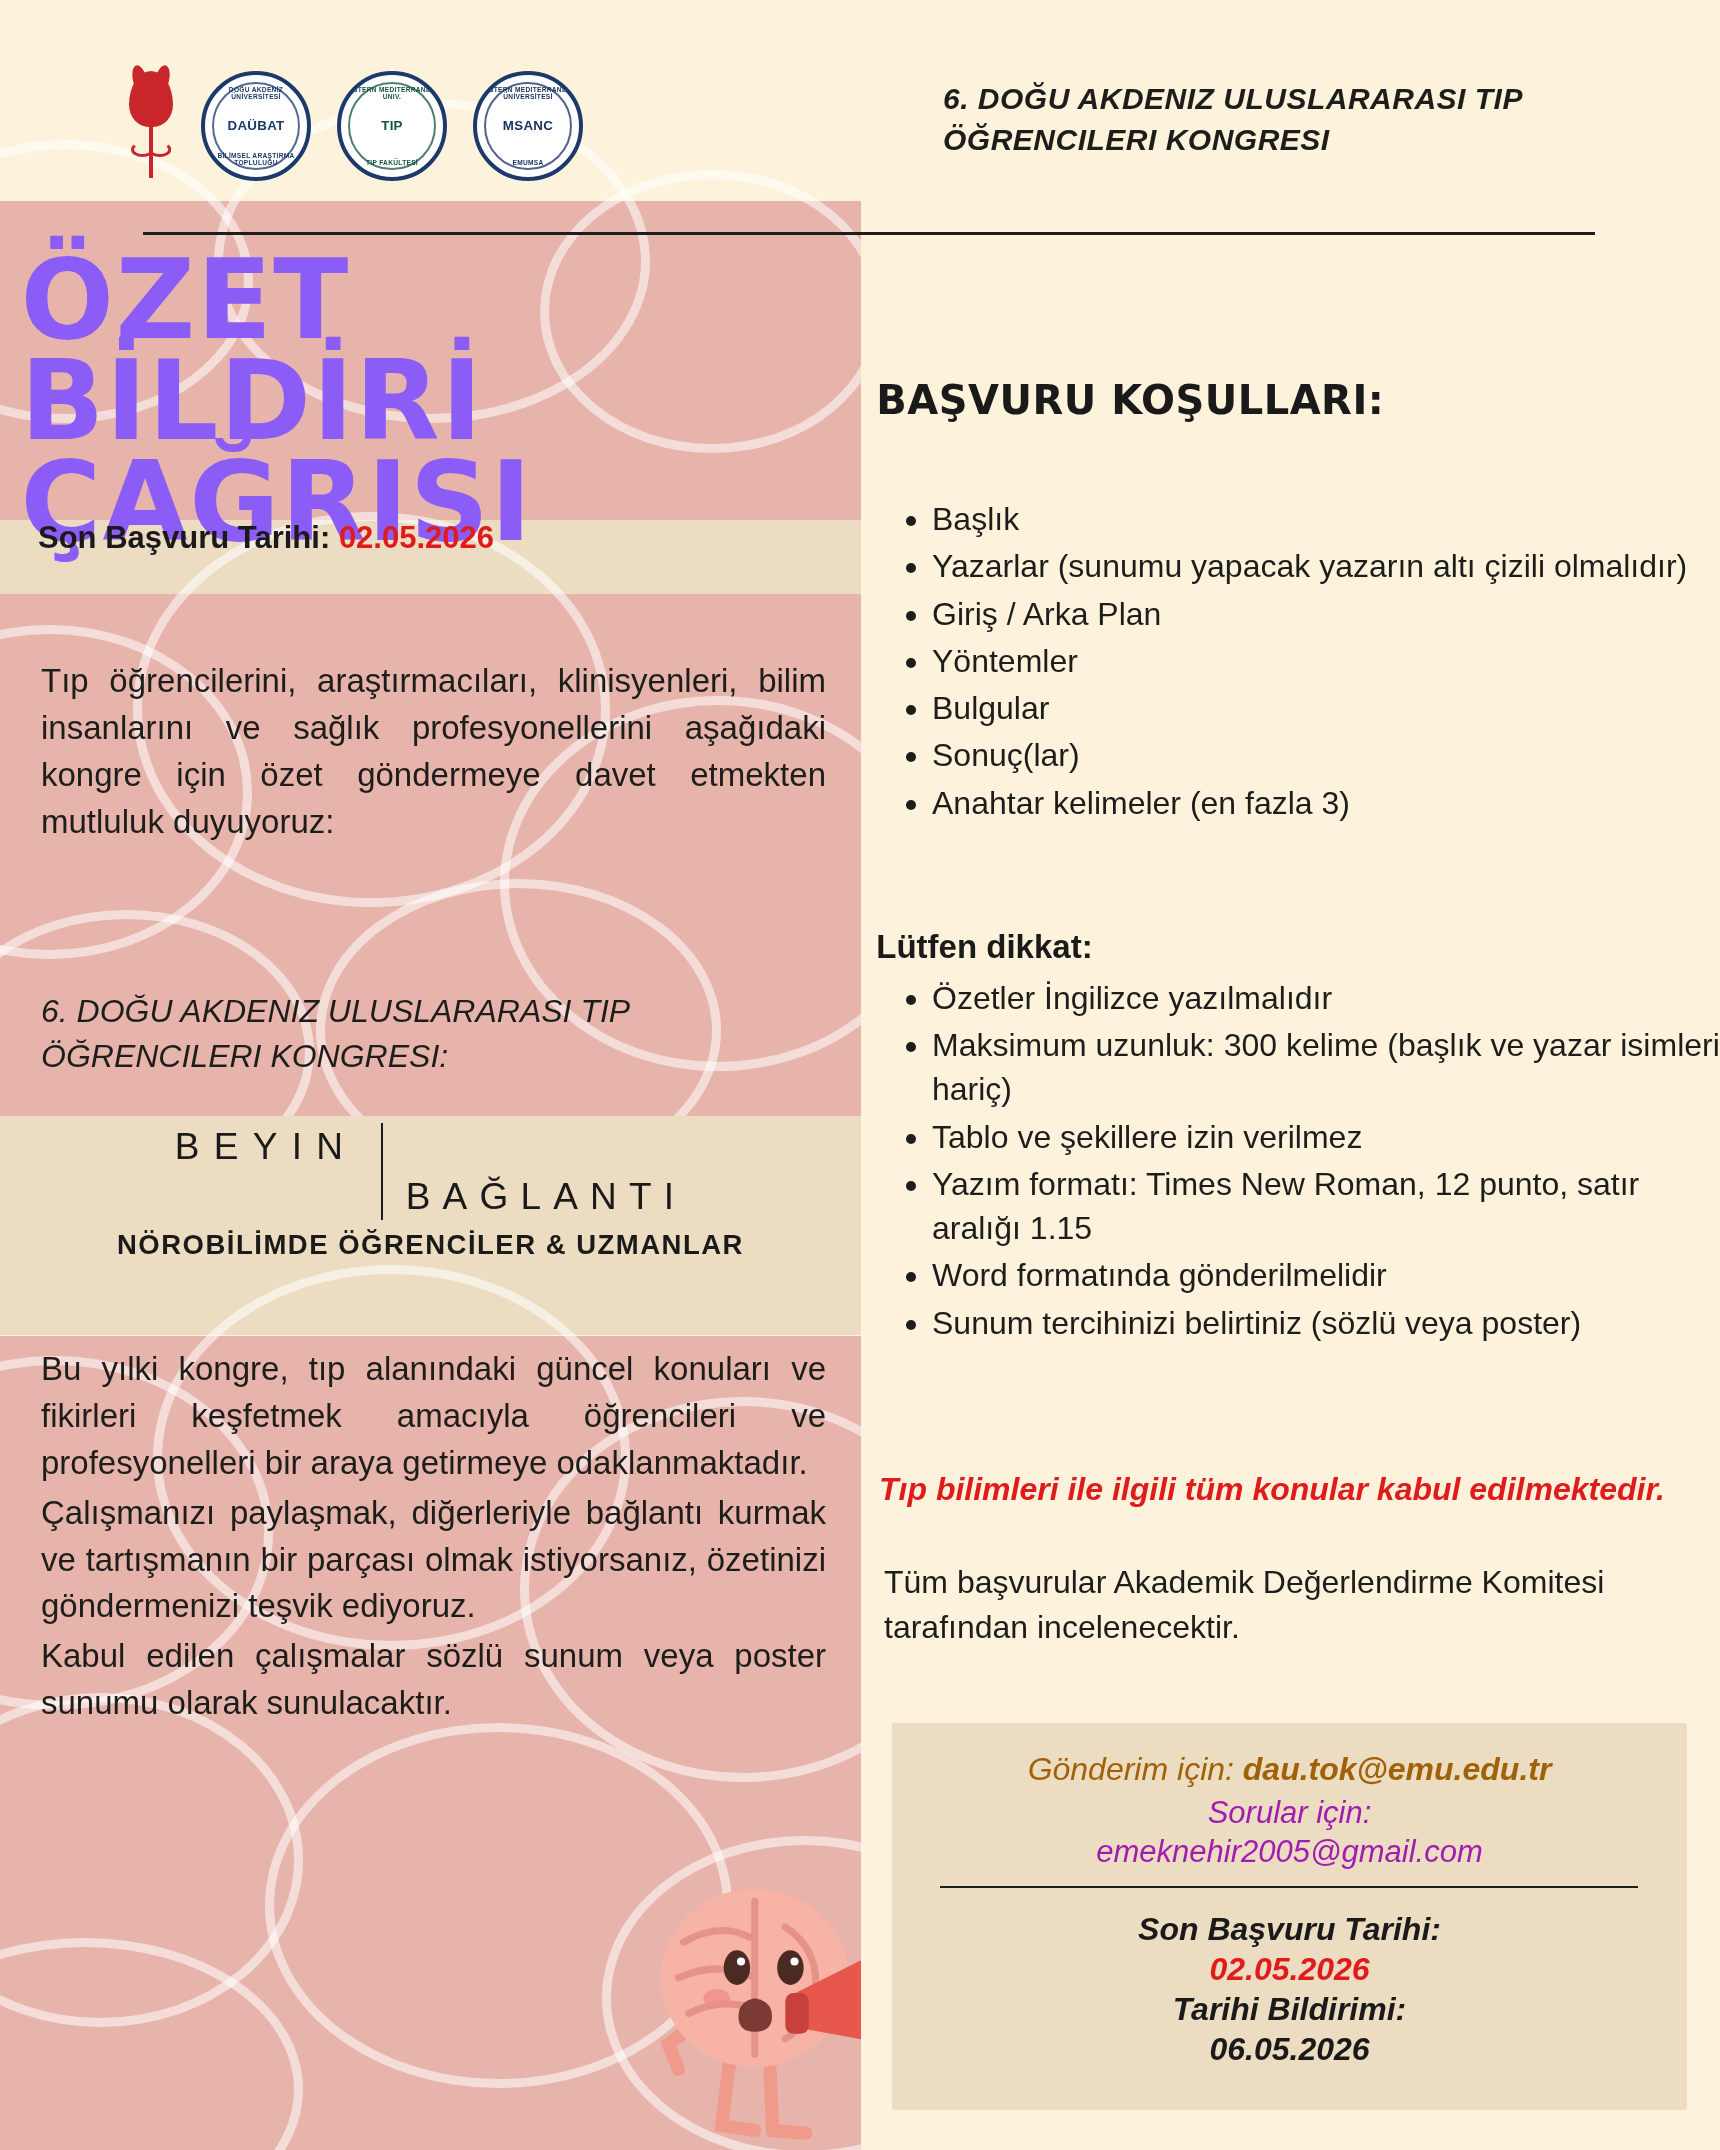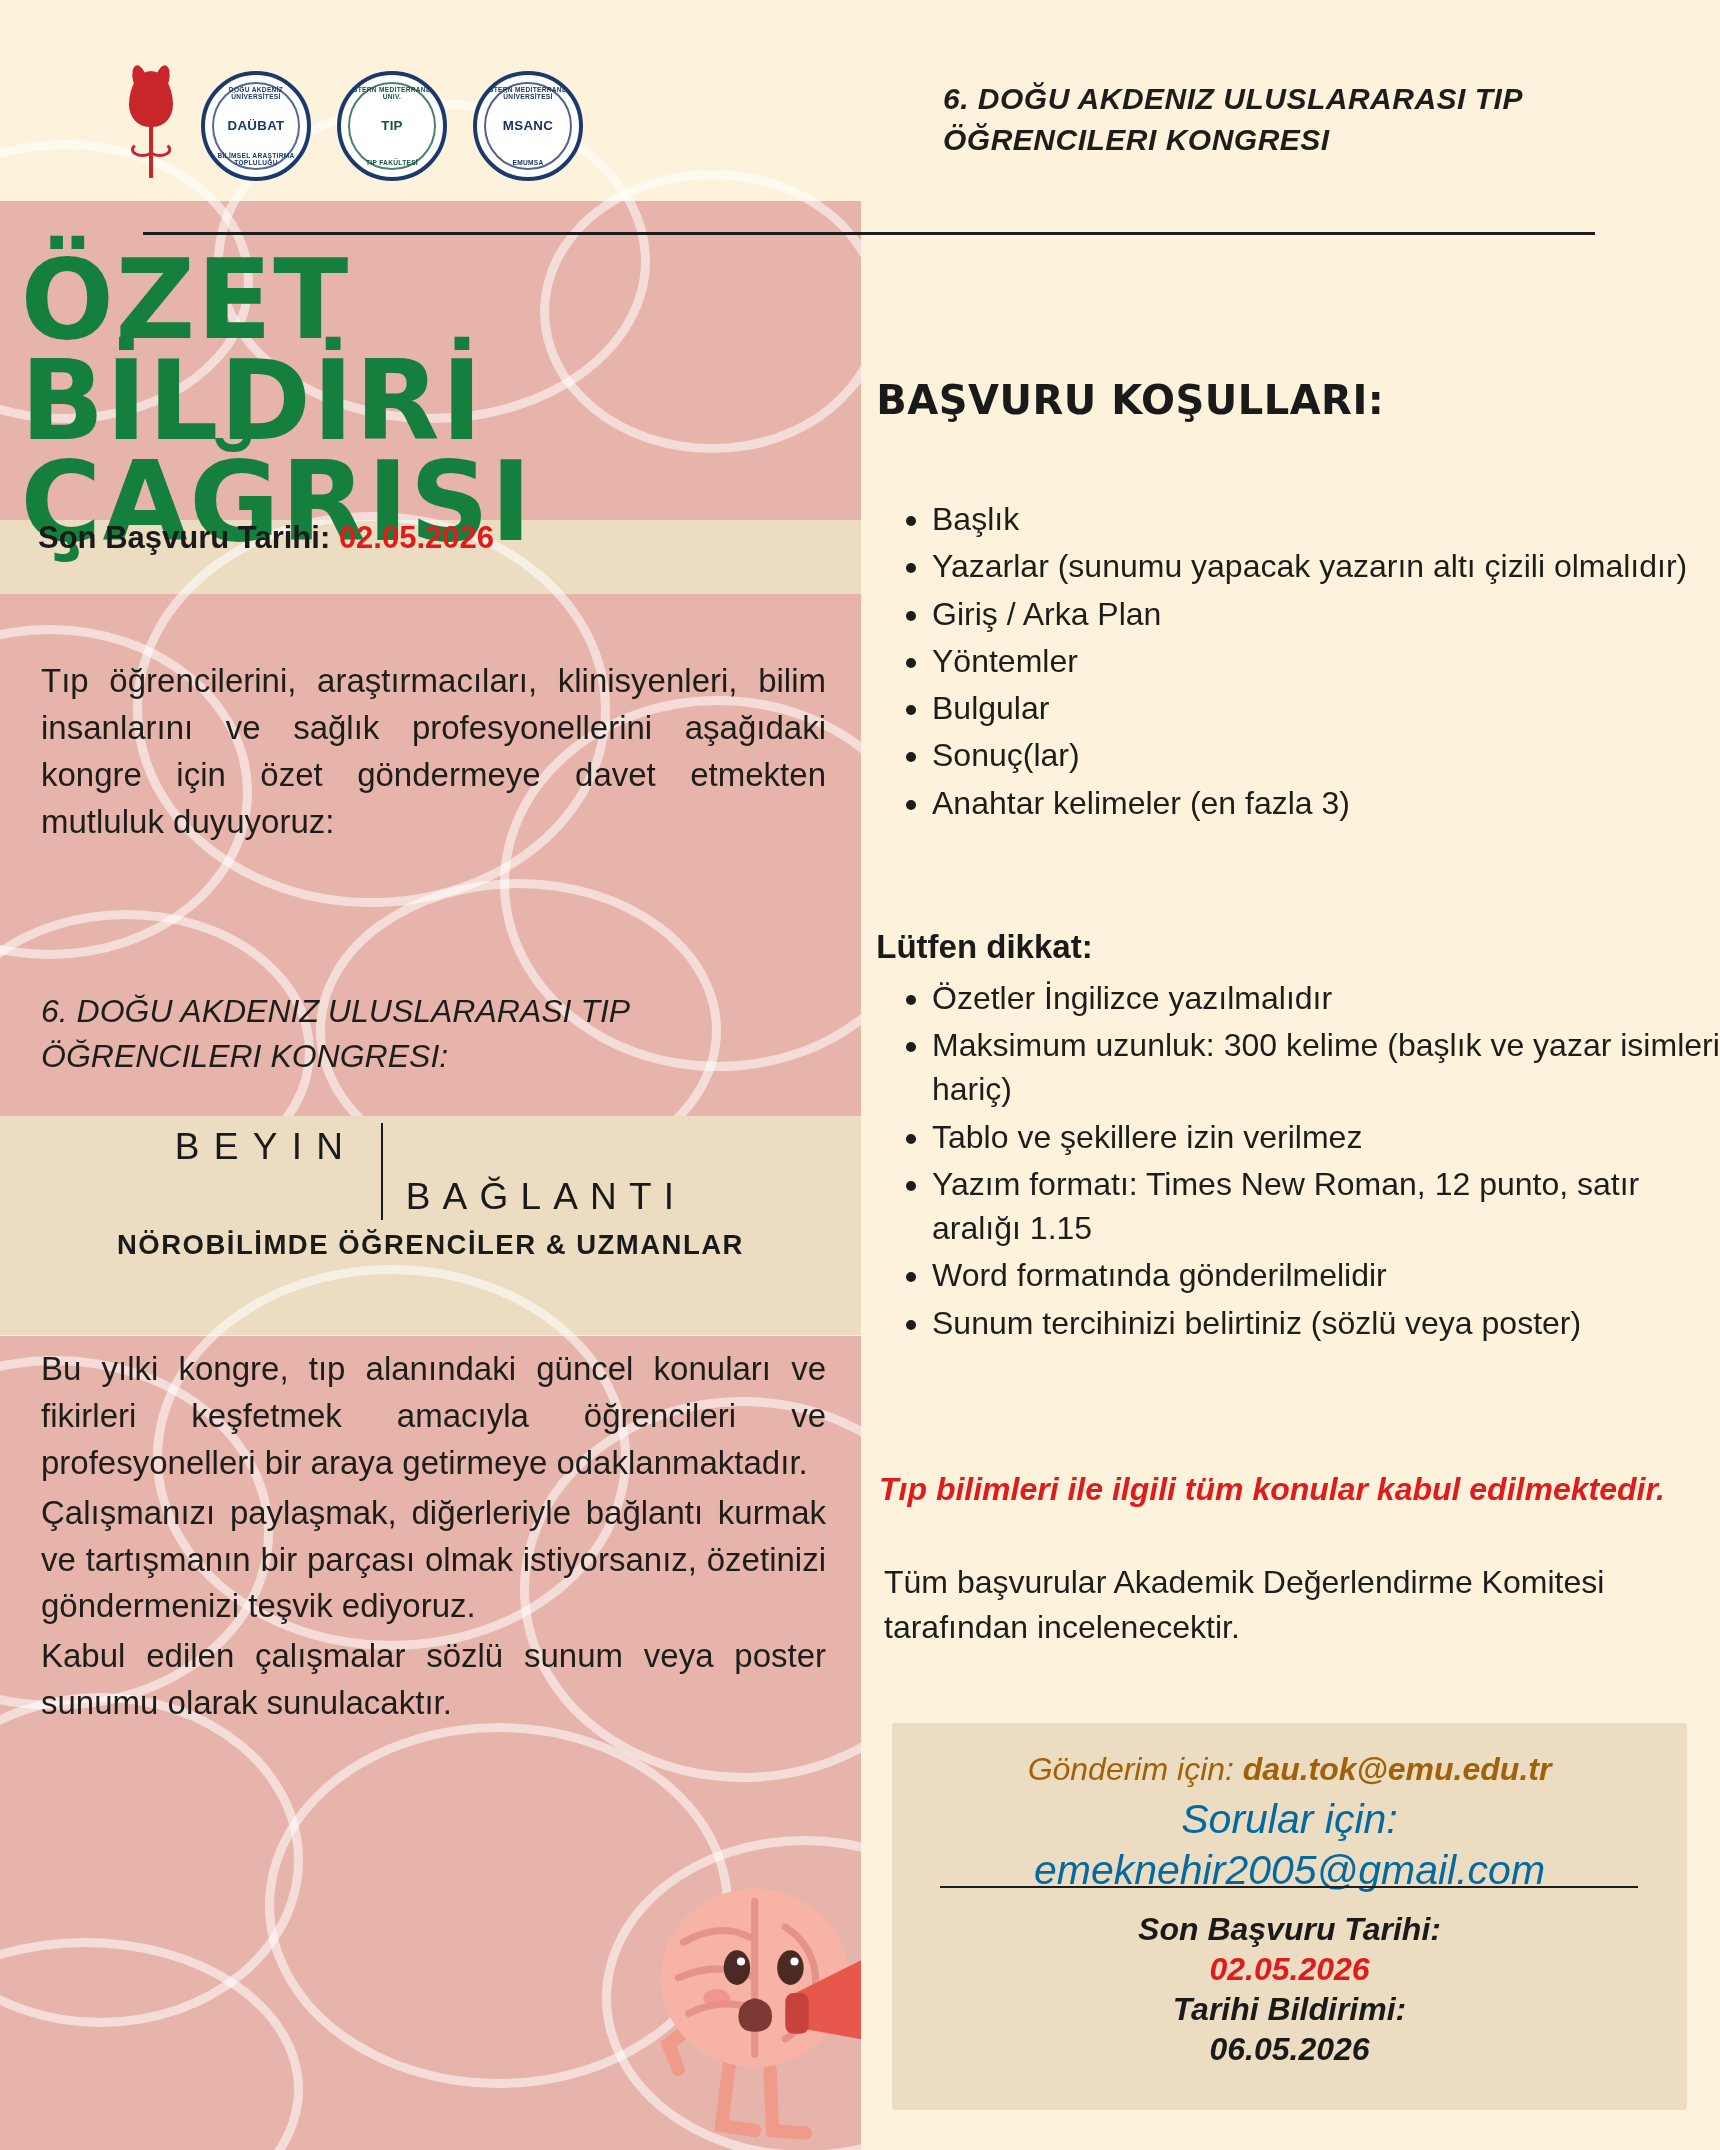--- a/index.html
+++ b/index.html
@@ -139,21 +139,21 @@
     background: #1d1d1b;
     z-index: 5;
   }
 
   .main-title {
     position: absolute;
     left: 20.4px;
     top: 250px;
     width: 826px;
     z-index: 5;
-    color: #15803d;
+    color: #8b5cf6;
     font-weight: 900;
     font-size: 110px;
     line-height: 0.92;
     letter-spacing: 1.5px;
     font-family: "DejaVu Sans", sans-serif;
     text-transform: uppercase;
   }
 
   .deadline-top {
     position: absolute;
@@ -365,23 +365,23 @@
     font-size: 32px;
     font-style: italic;
     color: #a16207;
   }
   .contact-line1 b { font-weight: bold; }
   .contact-line2 {
     position: absolute;
     left: 0; right: 0;
     top: 71px;
     text-align: center;
-    font-size: 41px;
+    font-size: 31px;
     font-style: italic;
-    color: #0369a1;
+    color: #a21caf;
     line-height: 1.25;
   }
   .contact-rule {
     position: absolute;
     left: 48px;
     top: 163px;
     width: 698px;
     height: 2px;
     background: #1d1d1b;
   }

